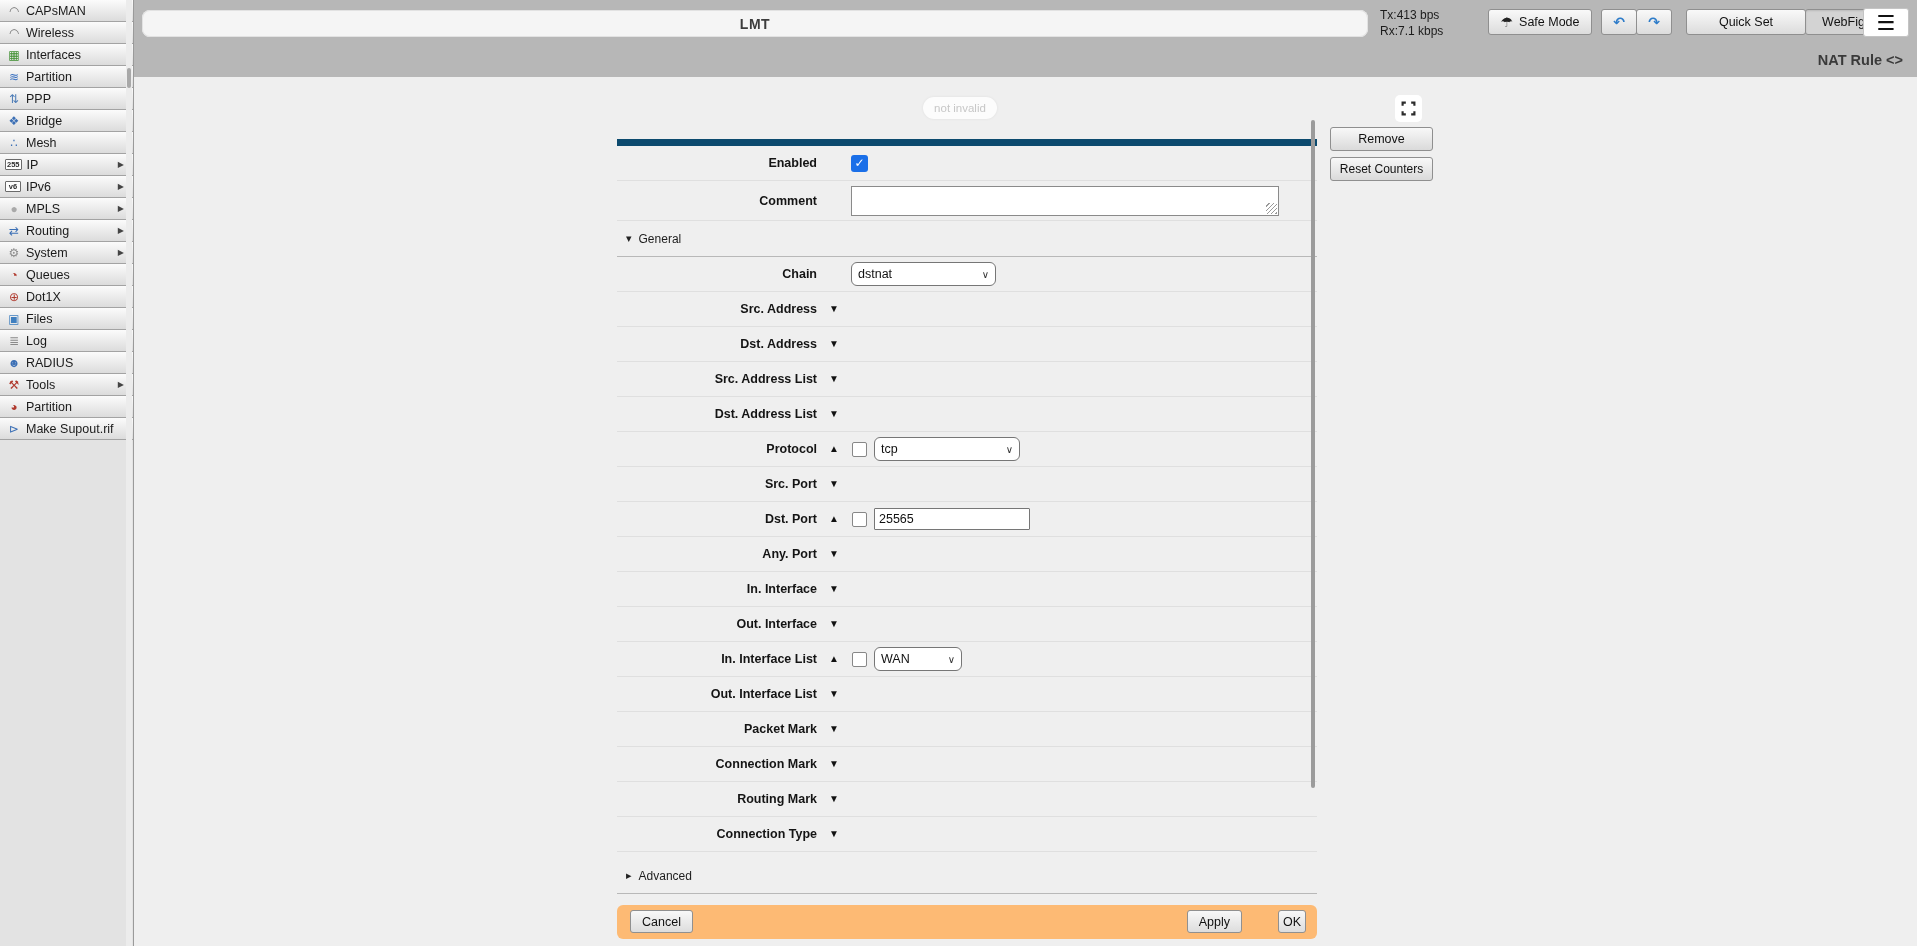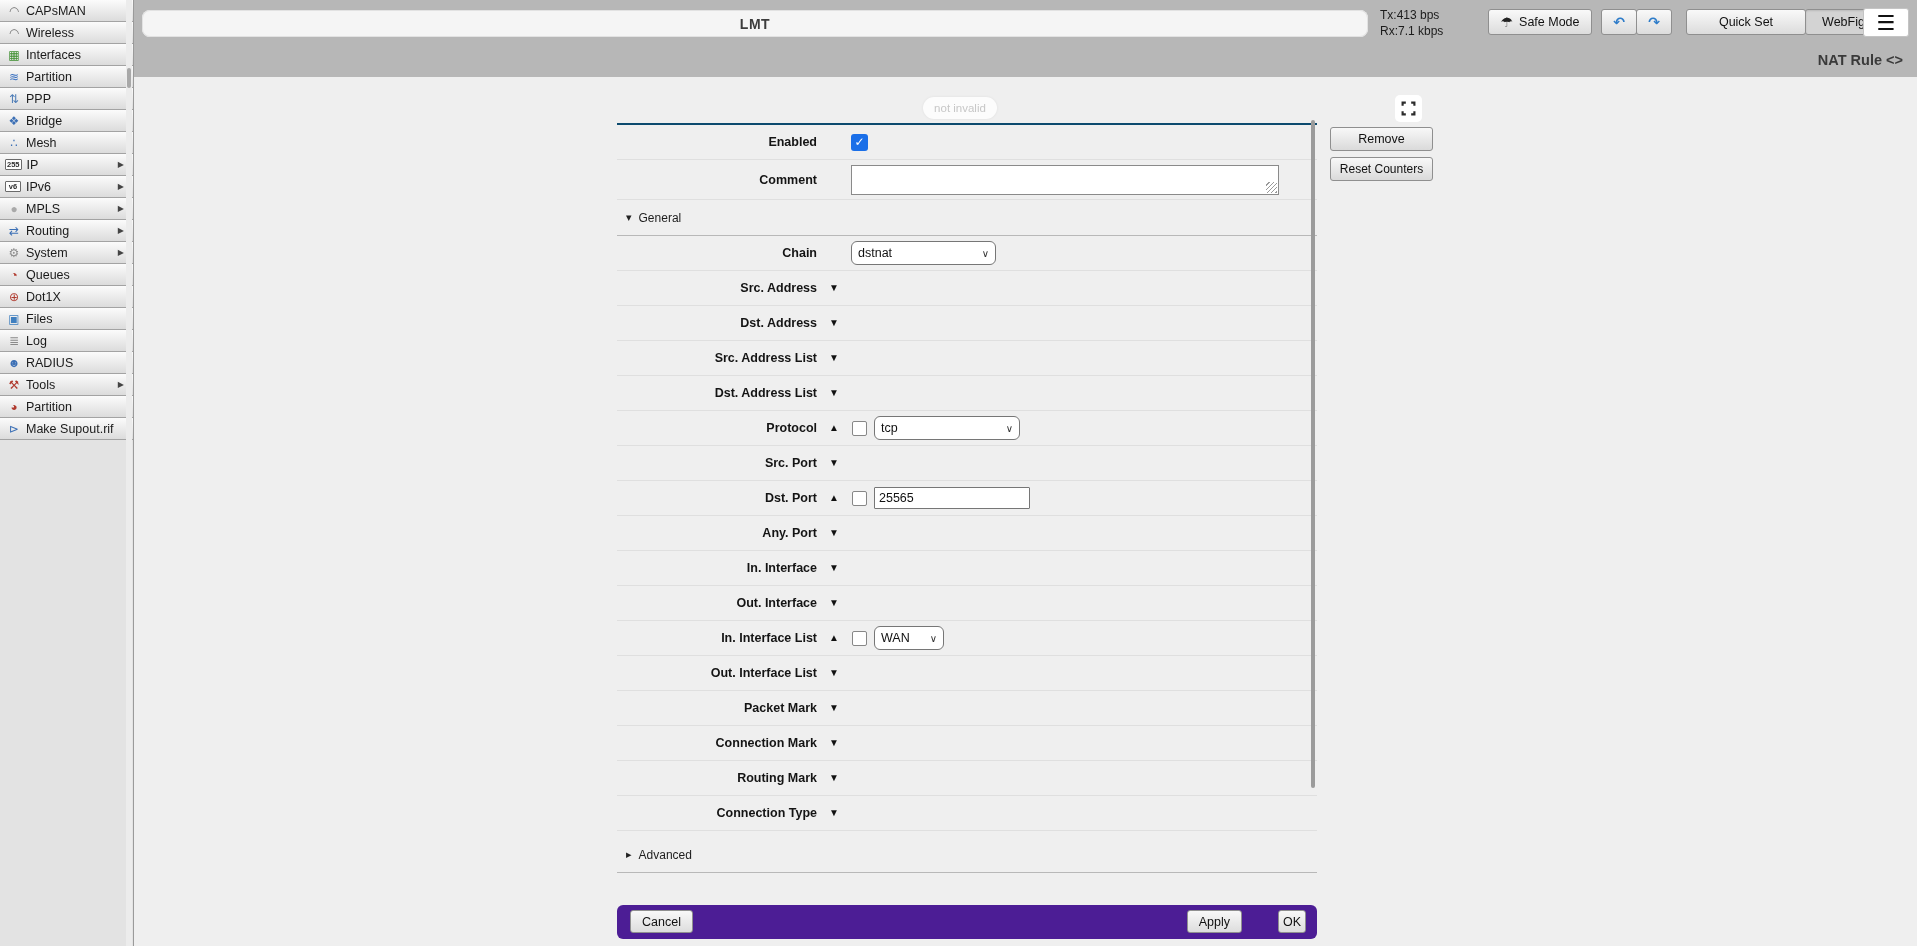--- a/index.html
+++ b/index.html
@@ -48,21 +48,21 @@
   .expand-btn { position:absolute; left:1261px; top:18px; width:27px; height:27px; background:#fff;
                 border-radius:5px; display:flex; align-items:center; justify-content:center; cursor:pointer; }
   .side-actions { position:absolute; left:1196px; top:50px; }
   .gray-btn { display:block; width:103px; height:24px; background:linear-gradient(#f8f8f8,#dadada);
               border:1px solid #8f8f8f; border-radius:3px; font-size:12.5px; color:#111;
               font-family:inherit; cursor:pointer; margin-bottom:6px; }
   .form-scrollthumb { position:absolute; left:1177px; top:43px; width:4px; height:668px;
                       background:#9b9b9b; border-radius:2px; }
 
   
-  .form { position:absolute; left:483px; top:46px; width:700px; border-top:2px solid #0c4a6e; }
+  .form { position:absolute; left:483px; top:62px; width:700px; border-top:7px solid #0c4a6e; }
   .row { display:flex; align-items:center; height:35px; border-bottom:1px solid #dfdfdf; }
   .row.tall { height:40px; }
   .row .lbl { width:200px; flex:none; text-align:right; font-size:12.5px; font-weight:bold; color:#141414; }
   .row .tri { width:34px; flex:none; text-align:center; font-size:10px; color:#111; cursor:pointer; line-height:1; }
   .row .pad { width:34px; flex:none; }
   .cb { width:17px; height:17px; flex:none; border-radius:3px; display:flex; align-items:center;
         justify-content:center; cursor:pointer; }
   .cb.checked { color:#fff; font-size:12px; font-weight:bold; }
   .cb.unchecked { width:15px; height:15px; background:#fff; border:1px solid #878787; border-radius:2px; margin:1px; }
   .sel { height:24px; background:#fff; border:1px solid #767676; border-radius:6px; display:flex;
@@ -76,21 +76,21 @@
   .comment-area { width:428px; height:30px; border:1px solid #8a8a8a; background:#fff; resize:none;
                   font-family:inherit; font-size:12.5px; padding:2px 4px; display:block; }
   .resize-grip { position:absolute; right:2px; bottom:2px; width:11px; height:11px; pointer-events:none;
                  background:repeating-linear-gradient(135deg, transparent 0 2px, #9a9a9a 2px 3px); }
   .sect { display:flex; align-items:center; height:36px; border-bottom:1px solid #b8b8b8; padding-left:9px; cursor:pointer; }
   .sect .s-tri { font-size:11px; color:#222; margin-right:7px; }
   .sect .s-lbl { font-size:12px; color:#1d1d1d; }
   .sect.adv { margin-top:6px; }
 
   
-  .footer-bar { position:absolute; left:483px; top:828px; width:700px; height:34px; background:#4c1d95;
+  .footer-bar { position:absolute; left:483px; top:828px; width:700px; height:34px; background:#fdba74;
                 border-radius:6px; }
   .footer-bar .f-btn { position:absolute; top:5px; height:23px; background:linear-gradient(#f8f8f8,#dddddd);
                 border:1px solid #909090; border-radius:3px; font-size:12.5px; color:#111;
                 font-family:inherit; cursor:pointer; padding:0 11px; }
   .f-cancel { left:13px; }
   .f-apply { right:75px; }
   .f-ok { right:11px; padding:0 4px !important; }
 </style>
 </head>
 <body>
@@ -308,21 +308,21 @@
           <div class="tri" style="color: rgb(17, 17, 17);">▼</div>
         </div>
         <div class="row">
           <div class="lbl">Out. Interface</div>
           <div class="tri" style="color: rgb(17, 17, 17);">▼</div>
         </div>
         <div class="row">
           <div class="lbl">In. Interface List</div>
           <div class="tri" style="color: rgb(17, 17, 17);">▲</div>
           <div class="cb unchecked"></div>
-          <div class="sel" style="width: 70px;">
+          <div class="sel" style="width: 88px;">
             <span>WAN</span>
             <span class="chev" style="color: rgb(51, 51, 51);">∨</span>
           </div>
         </div>
         <div class="row">
           <div class="lbl">Out. Interface List</div>
           <div class="tri" style="color: rgb(17, 17, 17);">▼</div>
         </div>
         <div class="row">
           <div class="lbl">Packet Mark</div>

